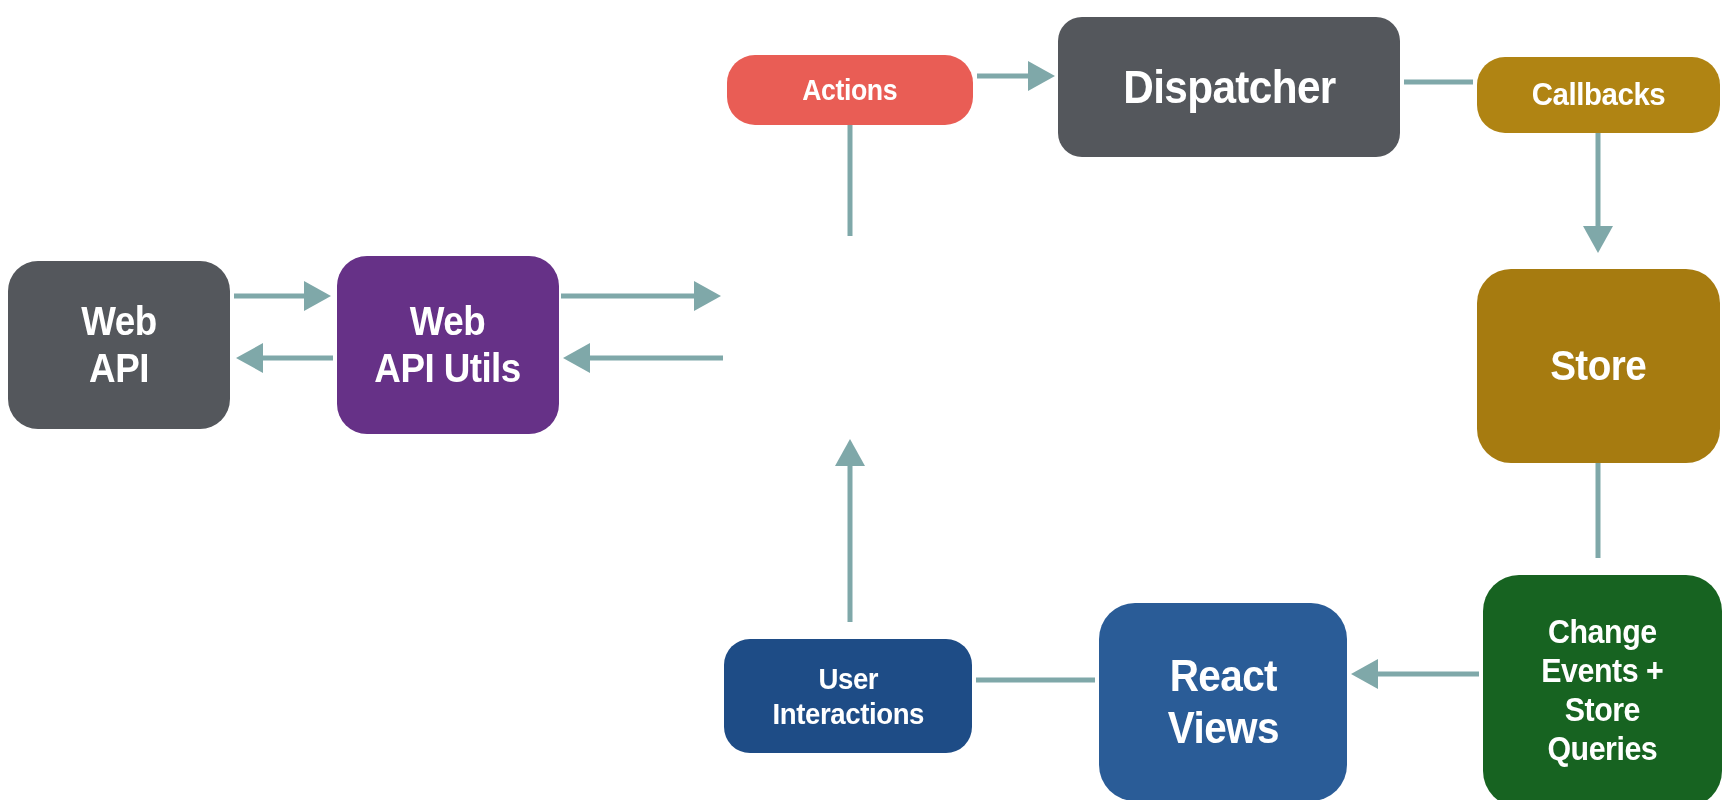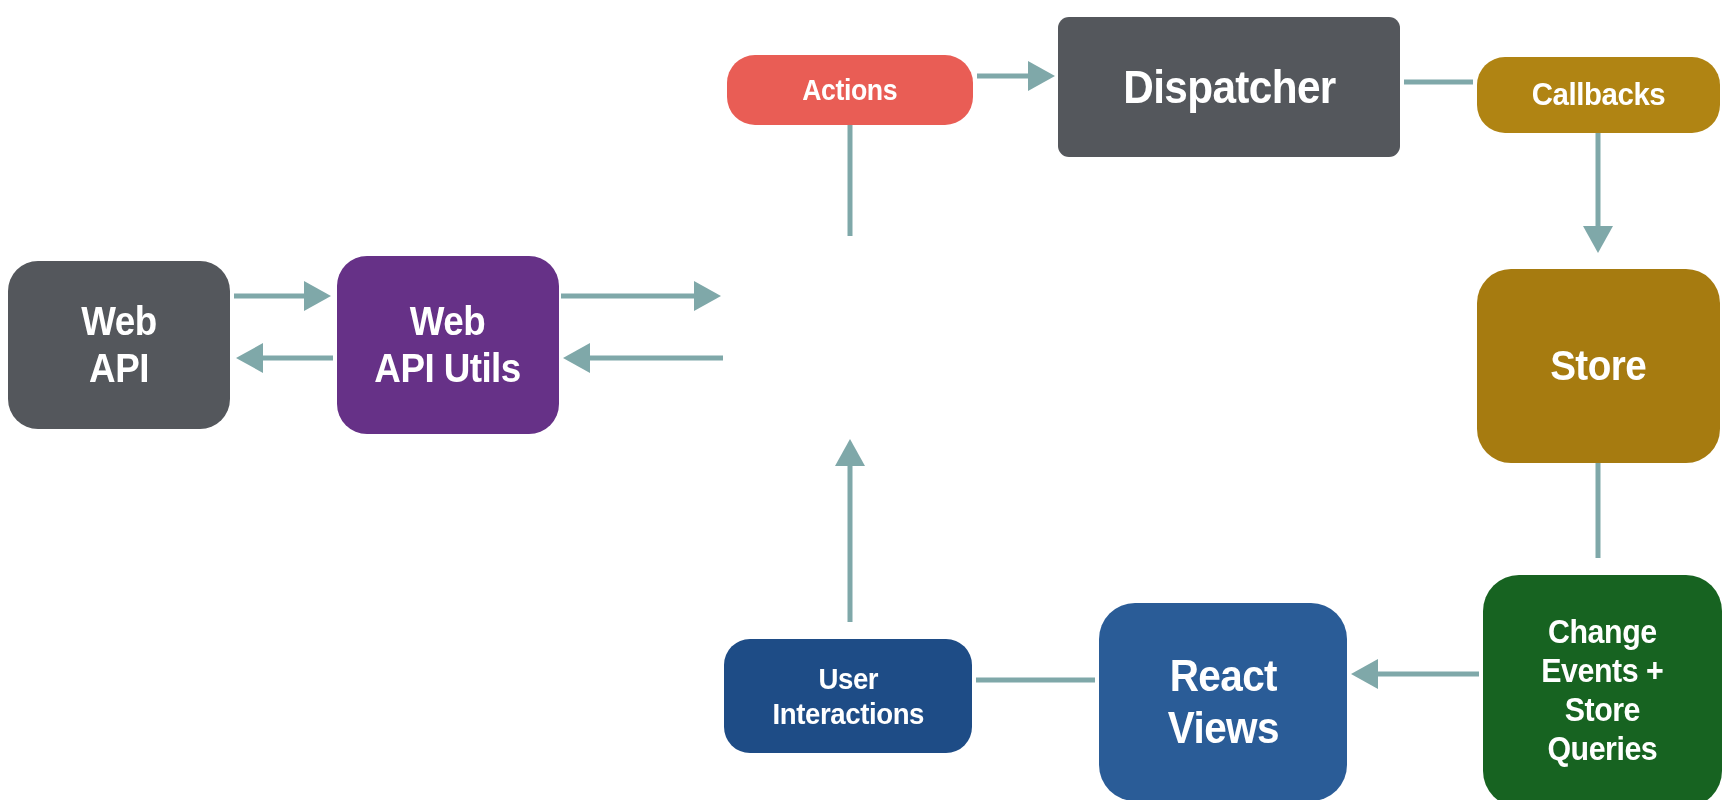--- a/index.html
+++ b/index.html
@@ -24,21 +24,21 @@
   .c-goldLight{background:var(--goldLight);}
   .c-gold{background:var(--gold);}
   .c-blueDark{background:var(--blueDark);}
   .c-blueMid{background:var(--blueMid);}
   .c-green{background:var(--green);}
 
   #n-webapi        {left:8px;   top:248px; width:222px; height:168px; border-radius:30px; font-size:40px;}
   #n-webapiutils   {left:337px; top:243px; width:222px; height:178px; border-radius:30px; font-size:40px;}
   #n-actioncreators{left:727px; top:240px; width:246px; height:196px; border-radius:36px; font-size:40px;}
   #n-actions       {left:727px; top:42px;  width:246px; height:70px;  border-radius:28px; font-size:29px;}
-  #n-dispatcher    {left:1058px;top:4px;   width:342px; height:140px; border-radius:11px; font-size:46px;}
+  #n-dispatcher    {left:1058px;top:4px;   width:342px; height:140px; border-radius:24px; font-size:46px;}
   #n-callbacks     {left:1477px;top:44px;  width:243px; height:76px;  border-radius:28px; font-size:32px;}
   #n-store         {left:1477px;top:256px; width:243px; height:194px; border-radius:34px; font-size:42px;}
   #n-userinteractions{left:724px;top:626px;width:248px; height:114px; border-radius:26px; font-size:30px;}
   #n-reactviews    {left:1099px;top:590px; width:248px; height:198px; border-radius:36px; font-size:44px;}
   #n-changeevents  {left:1483px;top:562px; width:239px; height:232px; border-radius:36px; font-size:33px;}
 </style>
 </head>
 <body>
 
 <div id="canvas">

